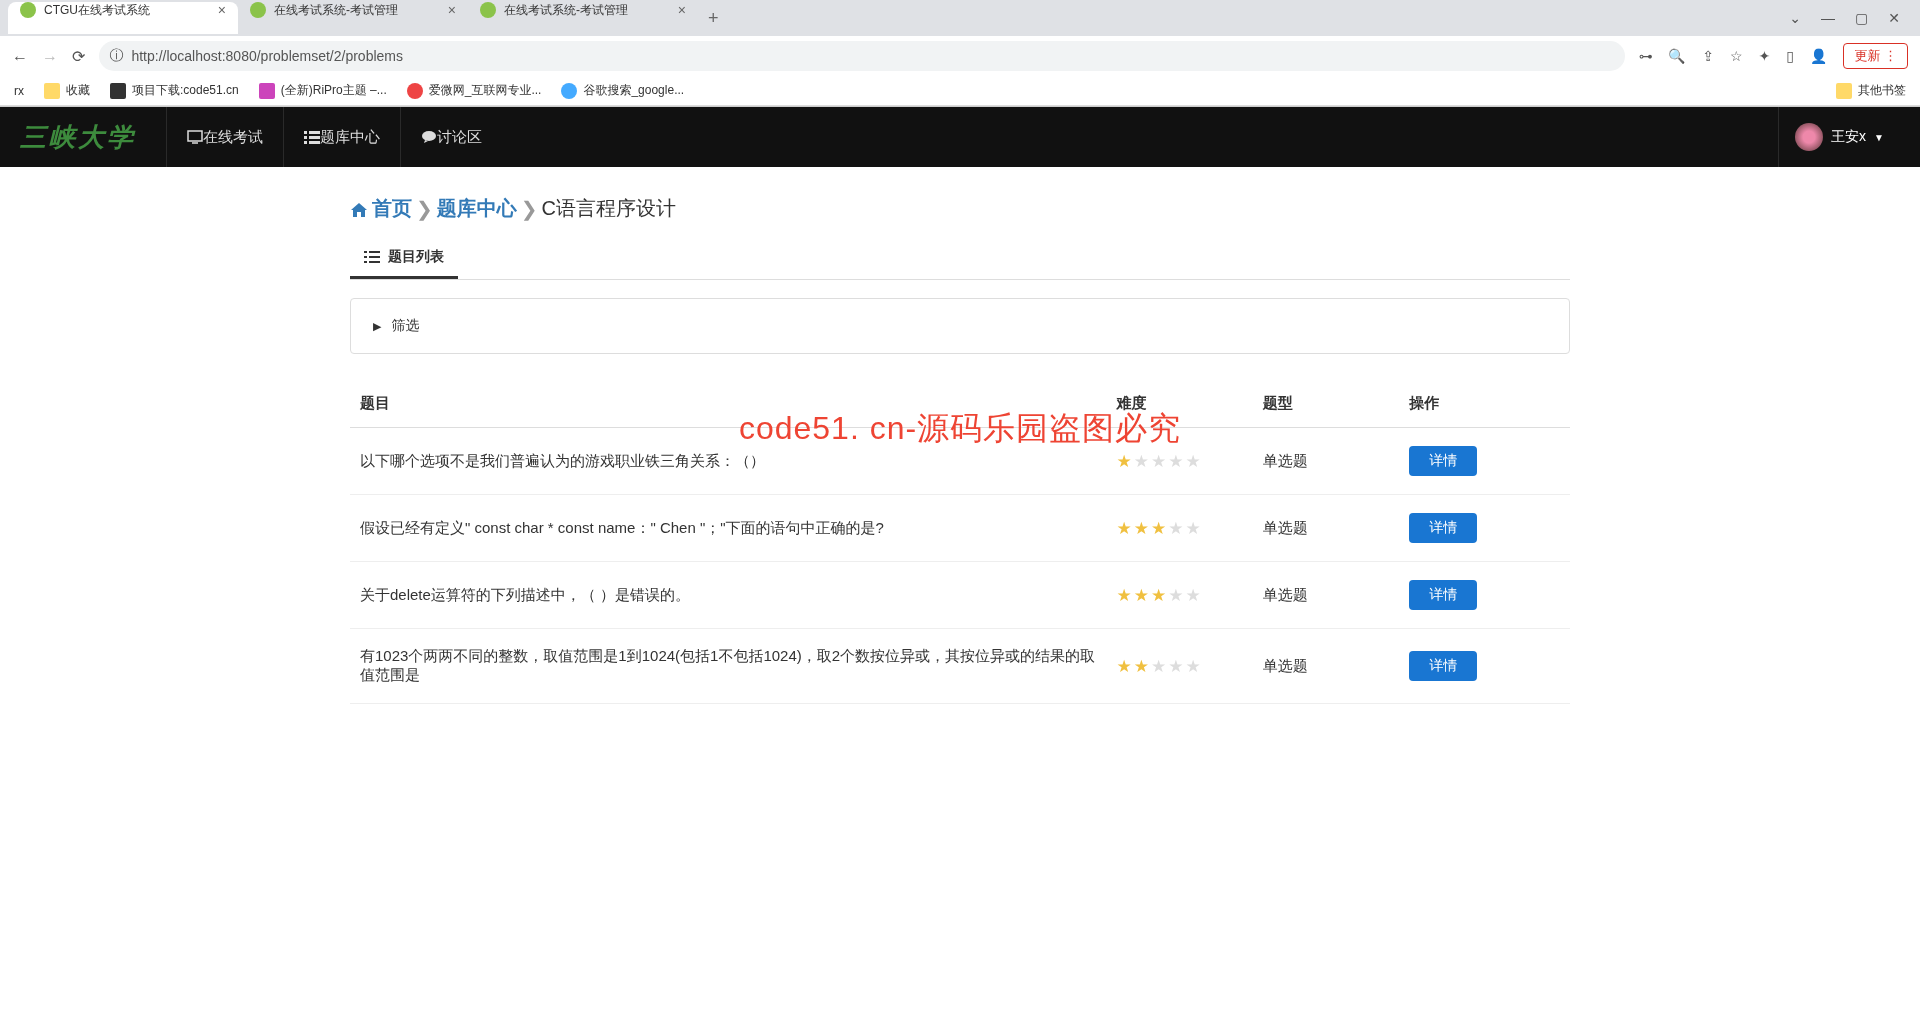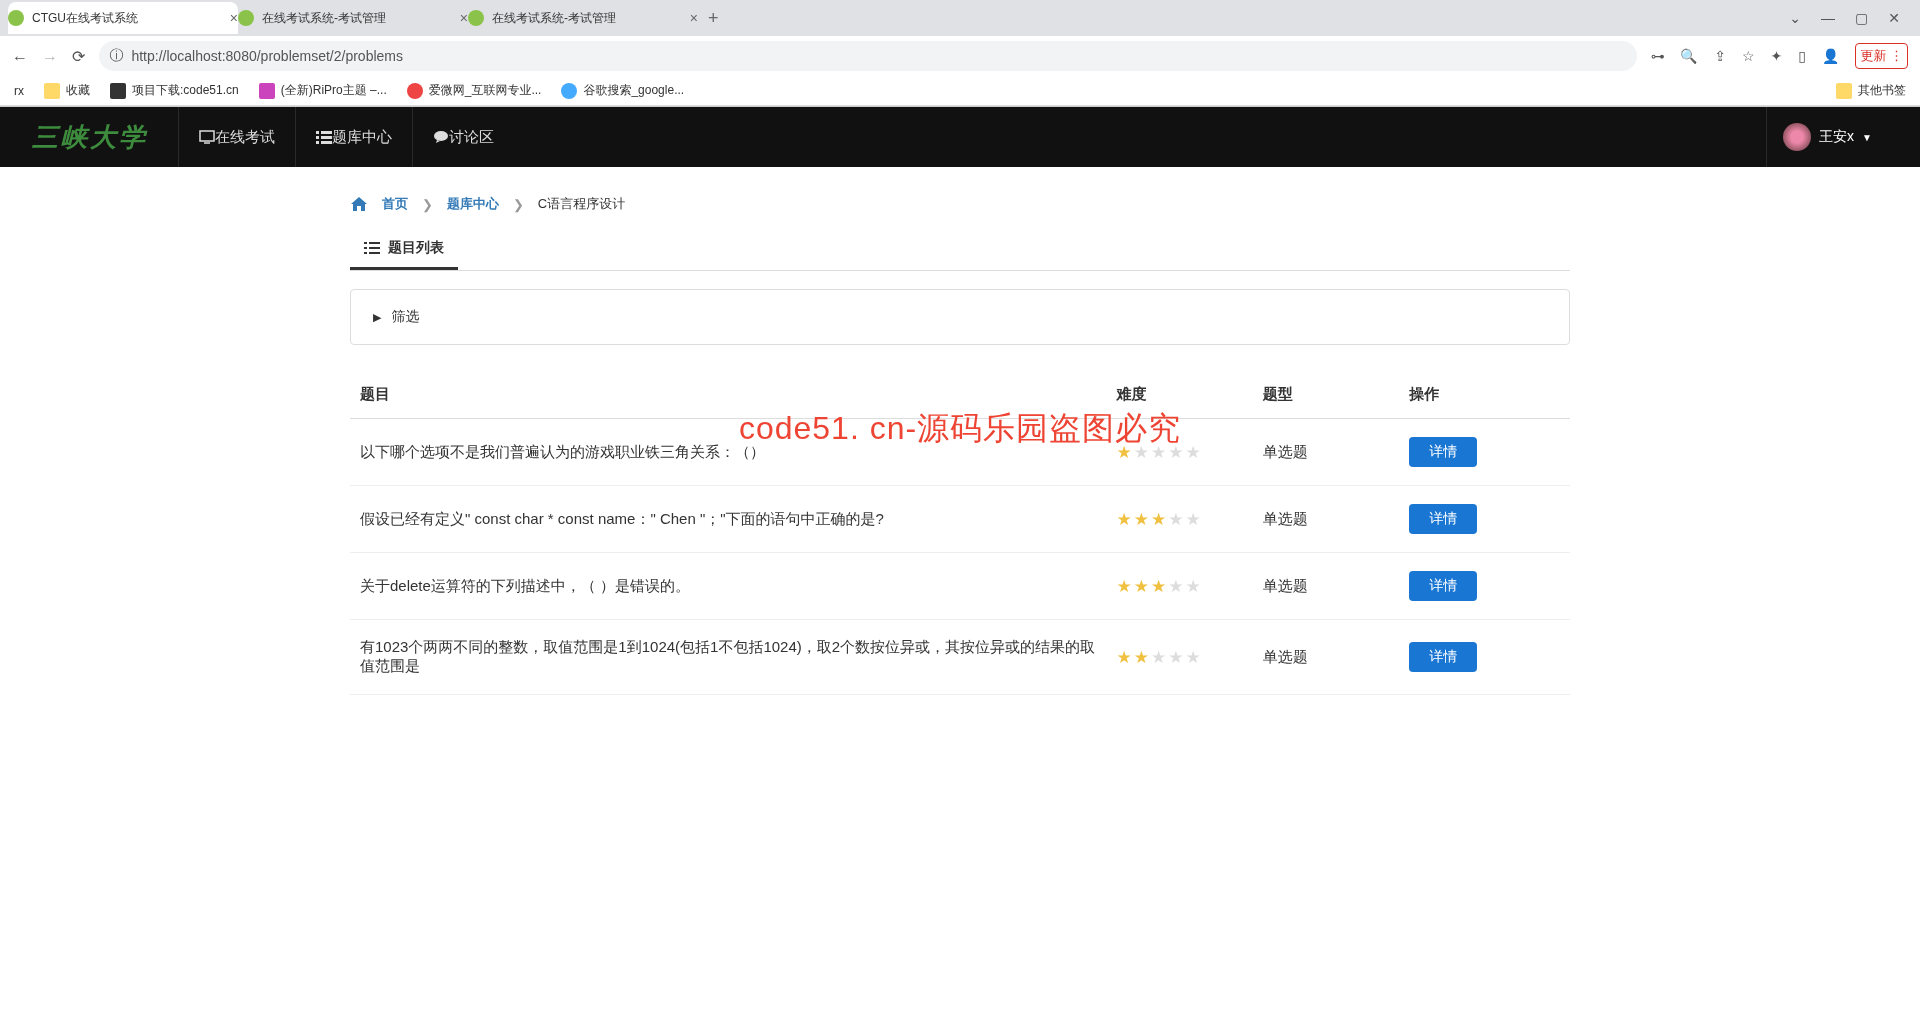--- a/index.html
+++ b/index.html
@@ -1,42 +1,42 @@
 <!DOCTYPE html>
 <html><head>
 <meta charset="utf-8">
 <style>
 *{margin:0;padding:0;box-sizing:border-box;font-family:"Microsoft YaHei",Arial,sans-serif}
 body{background:#fff;font-size:14px;color:#333}
 .browser-chrome{background:#dfe1e5;border-bottom:1px solid #ccc}
 .tabs-row{display:flex;align-items:center;height:36px;padding:0 8px}
-.tab{display:flex;align-items:center;background:#fff;border-radius:8px 8px 0 0;padding:0 0;height:32px;min-width:230px;gap:8px;font-size:12px;color:#333}
+.tab{display:flex;align-items:flex-start;background:#fff;border-radius:8px 8px 0 0;padding:0 12px;height:32px;min-width:230px;gap:8px;font-size:12px;color:#333}
 .tab.inactive{background:transparent}
 .tab .favicon{width:16px;height:16px;background:#8bc34a;border-radius:50%}
 .tab .close{color:#666;font-size:14px}
 .new-tab{padding:0 10px;color:#666;font-size:18px}
 .win-controls{margin-left:auto;display:flex;gap:20px;padding:0 12px;color:#555}
 .addr-row{display:flex;align-items:center;height:40px;padding:0 12px;background:#fff;gap:14px}
 .nav-btn{color:#555;font-size:16px}
 .addr-bar{flex:1;display:flex;align-items:center;gap:8px;padding:0 10px;height:30px;border-radius:15px;background:#f1f3f4;color:#555;font-size:14px}
 .addr-icons{display:flex;gap:16px;color:#555;align-items:center}
-.update-btn{border:1px solid #d93025;color:#d93025;padding:3px 4px;border-radius:4px;font-size:13px}
+.update-btn{border:1px solid #d93025;color:#d93025;padding:3px 10px;border-radius:4px;font-size:13px}
 .bookmarks-row{display:flex;align-items:center;height:30px;padding:0 14px;background:#fff;gap:20px;font-size:12px;color:#333;border-bottom:1px solid #ddd}
 .bm{display:flex;align-items:center;gap:6px}
 .bm-icon{width:16px;height:16px;border-radius:2px}
 .bm-folder{background:#ffd968}
 .other-bm{margin-left:auto}
-.navbar{background:#111;height:60px;display:flex;align-items:center;padding:0 32px;color:#fff}
+.navbar{background:#111;height:60px;display:flex;align-items:center;padding:0 20px;color:#fff}
 .logo{font-family:"STKaiti",serif;font-size:26px;color:#3d8b3d;font-weight:bold;letter-spacing:3px;margin-right:30px;font-style:italic}
 .nav-item{display:flex;align-items:center;padding:0 20px;height:60px;color:#ddd;font-size:15px;border-left:1px solid #2a2a2a}
 .nav-item:first-of-type{border-left:1px solid #2a2a2a}
 .user{margin-left:auto;display:flex;align-items:center;gap:8px;padding:0 16px;border-left:1px solid #2a2a2a;height:60px}
 .avatar{width:28px;height:28px;border-radius:50%;background:radial-gradient(circle,#e8a 30%,#533)}
 .content{max-width:1220px;margin:0 auto;padding:20px 0}
-.breadcrumb{display:flex;align-items:center;gap:14px;font-size:13px;padding:8px 0 16px}
+.breadcrumb{display:flex;align-items:center;gap:4px;font-size:20px;padding:8px 0 16px}
 .breadcrumb a{color:#337ab7;font-weight:600}
 .breadcrumb .sep{color:#999}
 .breadcrumb .cur{color:#333;font-weight:500}
 .tab-head{border-bottom:1px solid #ddd;margin-bottom:18px}
 .tab-head .t{display:inline-flex;align-items:center;gap:8px;padding:10px 14px;border-bottom:3px solid #333;font-weight:600}
 .filter-box{border:1px solid #ddd;border-radius:4px;padding:18px 22px;margin-bottom:26px;display:flex;align-items:center;gap:10px}
 .filter-box .arrow{font-size:11px}
 table{width:100%;border-collapse:collapse}
 th{text-align:left;padding:14px 10px;font-weight:600;border-bottom:1px solid #ddd;font-size:15px}
 td{padding:18px 10px;border-bottom:1px solid #eee;font-size:15px;vertical-align:middle}

